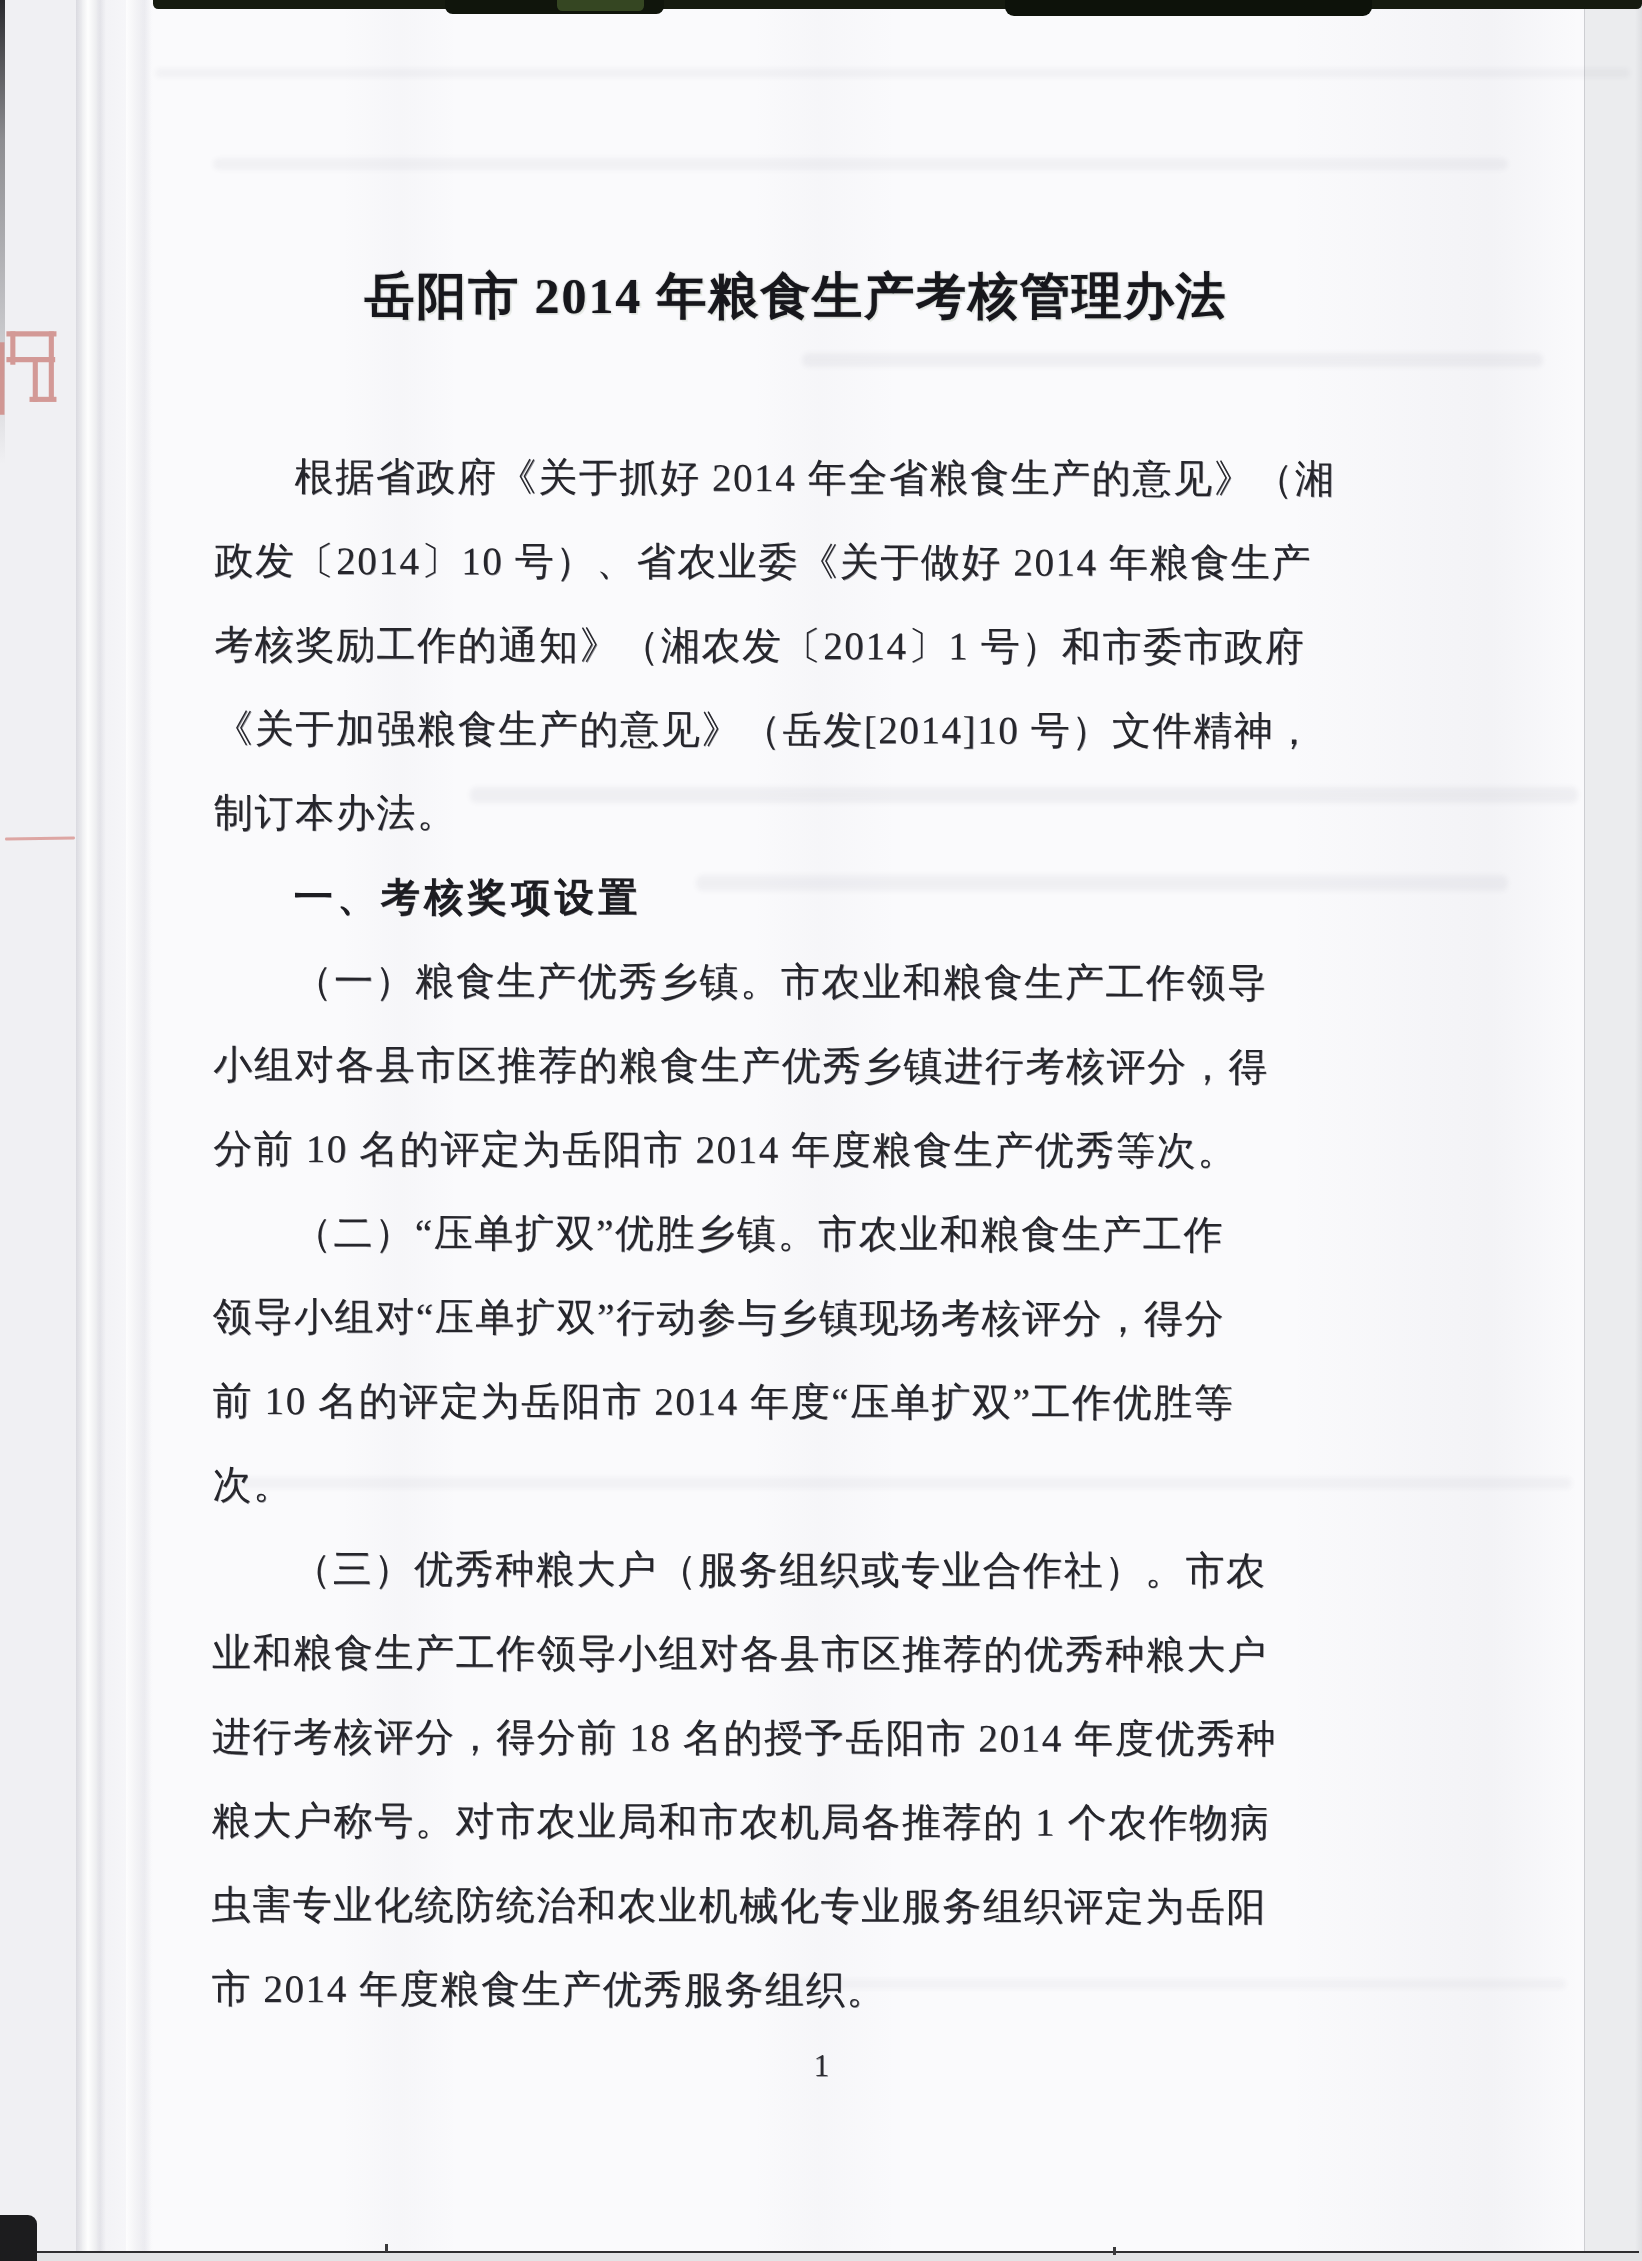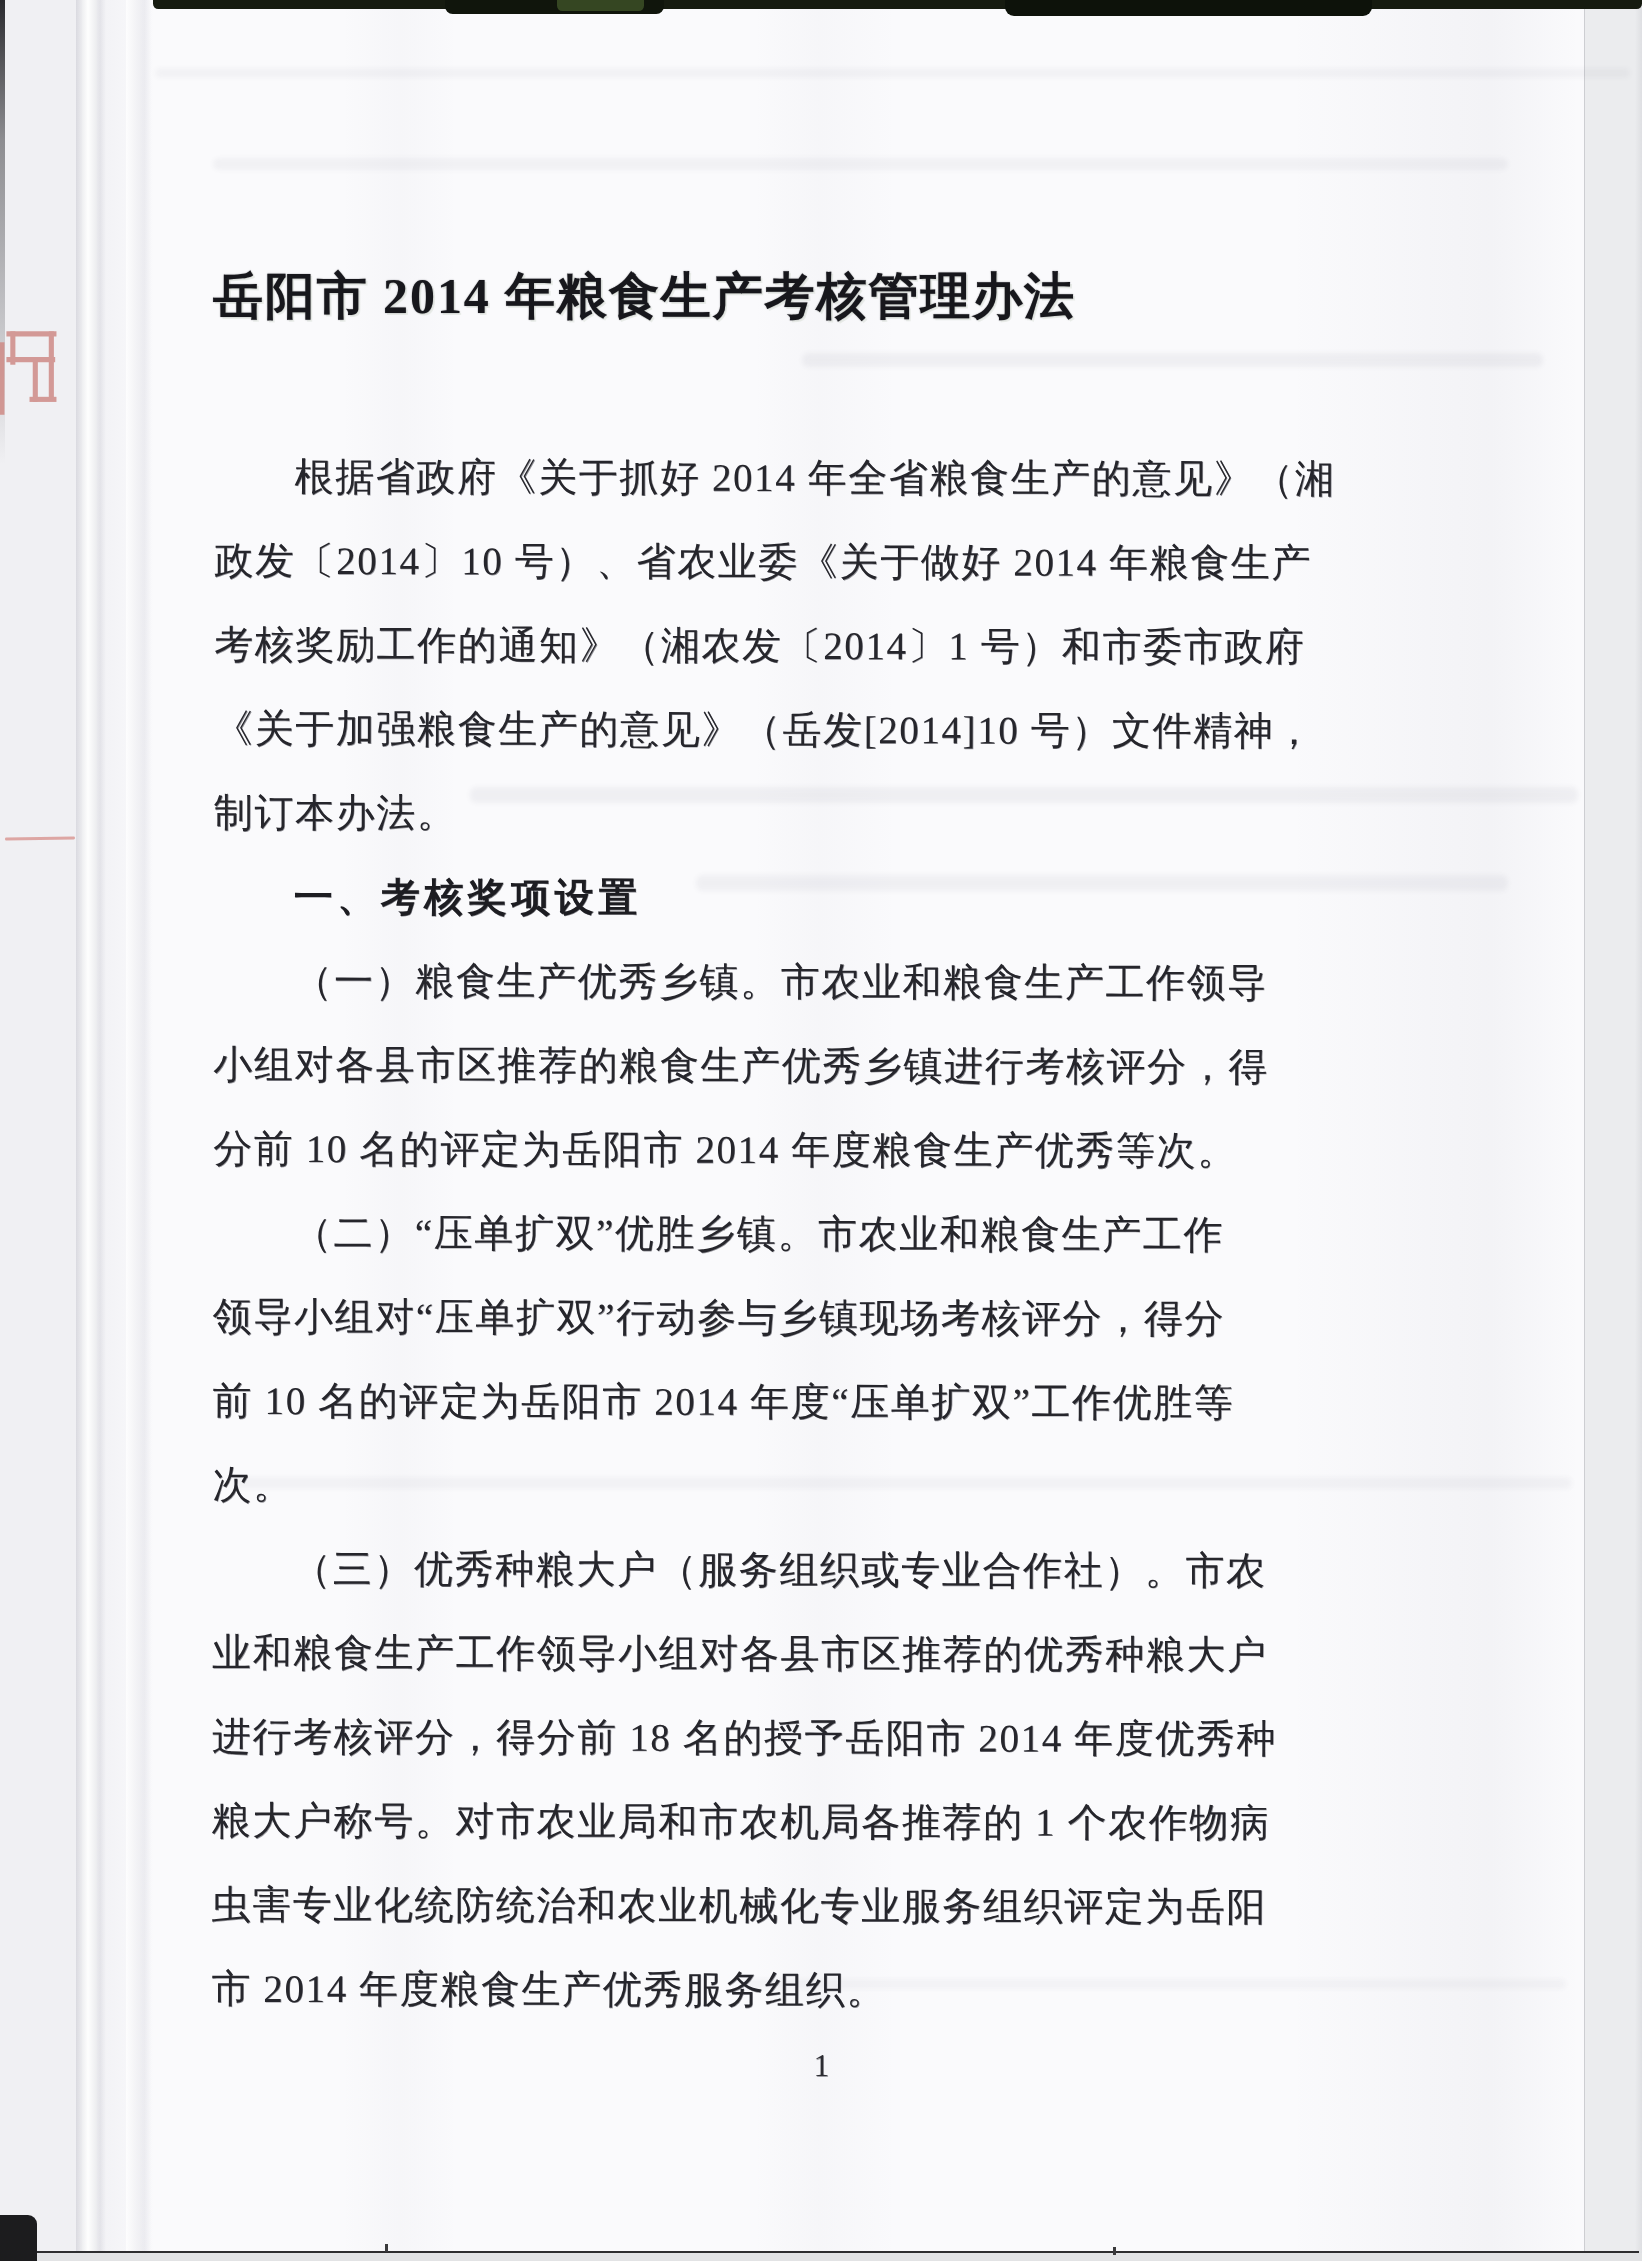--- a/index.html
+++ b/index.html
@@ -44,21 +44,21 @@
   
   #stamp-line{left:5.2px;top:837px;width:70px;height:2.6px;background:#d8948f;
     transform:rotate(-1deg);opacity:.8;border-radius:1.3px;}
 
   
   .ghost{background:#4a4a62;filter:blur(2.6px);border-radius:6.4px;}
 
   
   #text-layer{left:213px;top:436px;width:1166px;transform:rotate(.12deg);}
   #doc-title{position:absolute;left:213px;top:263px;width:1166px;height:64px;
-    font-size:50px;font-weight:bold;letter-spacing:1.9px;color:#17171c;
+    text-align:center;font-size:50px;font-weight:bold;letter-spacing:1.9px;color:#17171c;
     text-shadow:1.9px 1.9px 0 rgba(100,130,80,.10),0 0 1.3px rgba(10,10,15,.55);
     white-space:nowrap;}
   .line{height:84px;line-height:84px;font-size:39px;letter-spacing:1.6px;
     color:#26262c;white-space:nowrap;
     text-shadow:0.6px 0.6px 0.6px rgba(20,20,30,.45);}
   .indent{padding-left:80px;}
   .heading{font-family:"Liberation Sans","DejaVu Sans",sans-serif;font-weight:700;
     font-size:39px;letter-spacing:4.5px;color:#1d1d22;
     text-shadow:0.6px 0.6px 0 rgba(20,20,30,.55);}
   #page-number{left:0;top:2047px;width:1643px;text-align:center;

